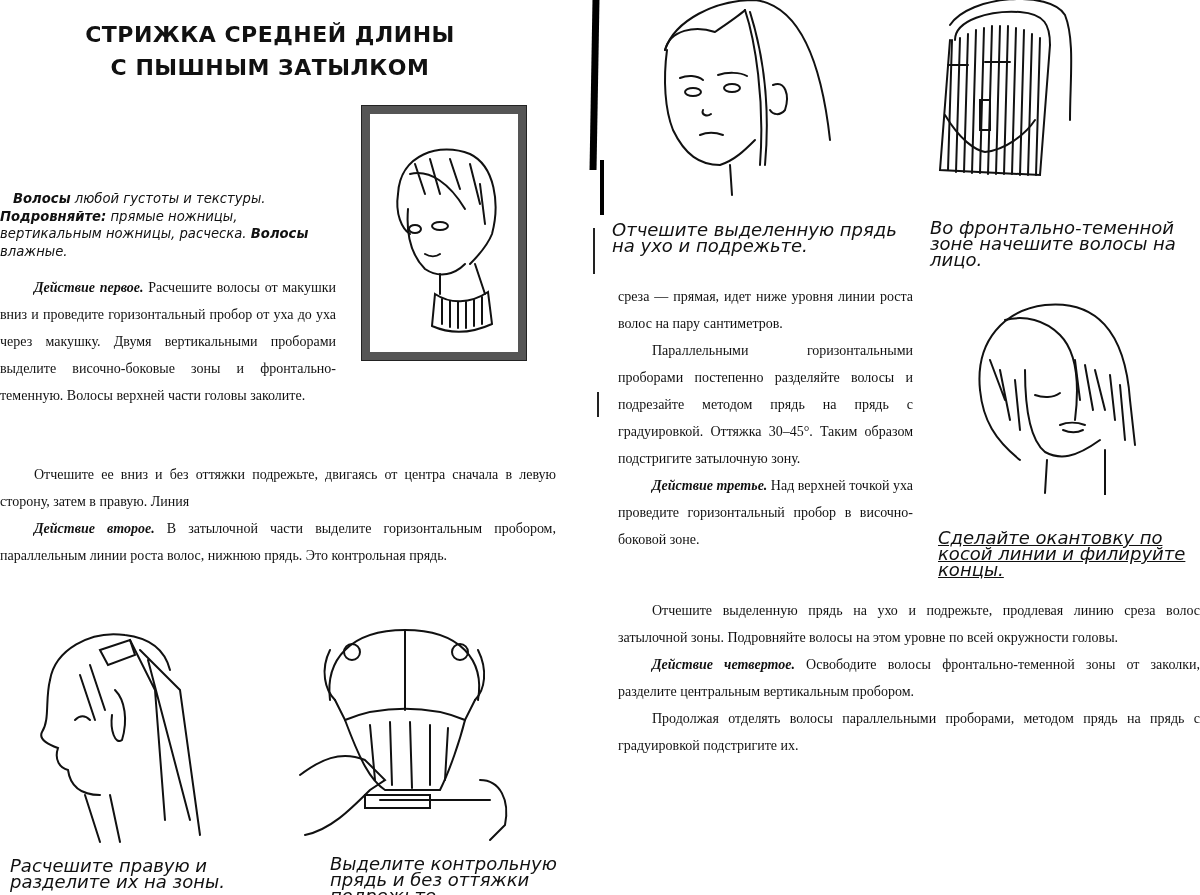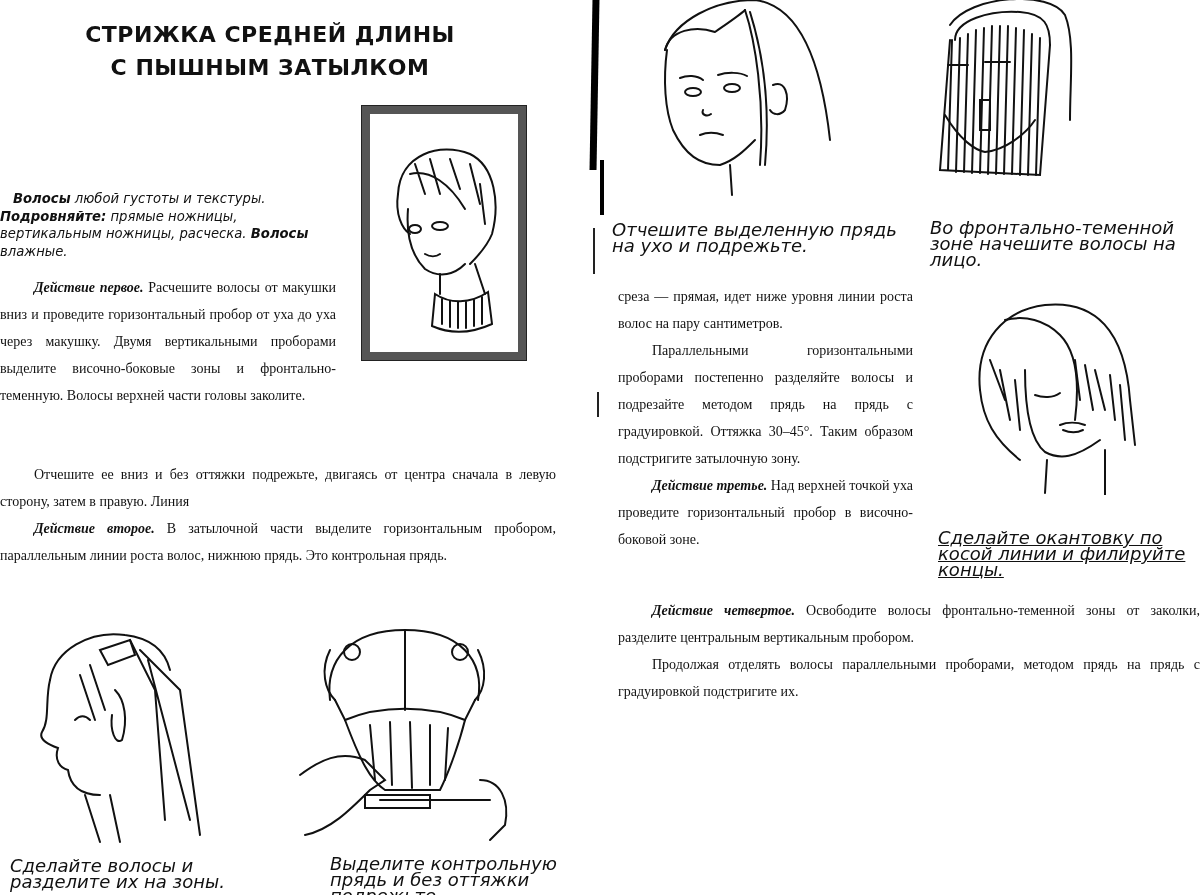--- a/index.html
+++ b/index.html
@@ -81,21 +81,21 @@
 <svg class="illus" style="left:30px; top:620px;" width="180" height="225" viewBox="0 0 180 225">
   <path d="M20 60 C25 30 60 10 95 15 C120 18 135 30 140 50"></path>
   <path d="M100 20 L125 70 L135 200 M110 30 L150 70 L170 215 M118 40 L160 200" stroke-width="1.5"></path>
   <path d="M70 30 L100 20 L105 35 L78 45 Z"></path>
   <path d="M85 70 C95 80 98 100 92 120 C85 125 80 110 82 95" stroke-width="2"></path>
   <path d="M20 60 C15 80 20 100 12 112 C8 120 20 125 28 128 C24 140 30 148 38 150 C40 165 50 175 70 175"></path>
   <path d="M45 100 C50 95 55 95 60 100"></path>
   <path d="M80 175 L90 222 M55 175 L70 222"></path>
   <path d="M60 45 L75 90 M50 55 L65 100" stroke-width="1.2"></path>
 </svg>
-<div class="abs cap" style="left:10px; top:858px; width:262px;">Сделайте волосы и разделите их на зоны.</div>
+<div class="abs cap" style="left:10px; top:858px; width:262px;">Расчешите правую и разделите их на зоны.</div>
 
 <svg class="illus" style="left:290px; top:610px;" width="230" height="240" viewBox="0 0 230 240">
   <path d="M40 90 C35 50 60 20 115 20 C170 20 195 50 188 90"></path>
   <path d="M115 20 L115 100" stroke-width="1.5"></path>
   <path d="M40 40 C30 60 35 80 45 90 M188 40 C198 60 195 80 185 90"></path>
   <circle cx="62" cy="42" r="8"></circle>
   <circle cx="170" cy="42" r="8"></circle>
   <path d="M45 90 L55 110 C90 95 140 95 175 110 L185 90"></path>
   <path d="M55 110 C70 150 80 170 95 180 L150 180 C160 160 170 130 175 110"></path>
   <path d="M80 115 L85 170 M100 112 L102 175 M120 112 L122 178 M140 115 L140 175 M158 118 L155 170" stroke-width="1.2"></path>
@@ -147,17 +147,18 @@
   <path d="M15 100 C18 130 30 150 55 170 M25 70 L40 110 M35 80 L45 130 M50 90 L55 140" stroke-width="1.5"></path>
   <path d="M110 70 L115 110 M120 75 L128 120 M130 80 L140 120 M145 85 L150 130 M155 95 L160 150" stroke-width="2"></path>
   <path d="M60 80 C60 120 65 150 80 162 C95 170 110 168 135 150"></path>
   <path d="M70 105 C78 108 88 108 95 103"></path>
   <path d="M95 135 C102 132 112 132 120 135 M98 140 C105 143 112 143 118 140"></path>
   <path d="M82 170 L80 203 M140 160 L140 205"></path>
 </svg>
 <div class="abs cap" style="left:938px; top:530px; width:262px;text-decoration:underline;">Сделайте окантовку по косой линии и филируйте концы.</div>
 
 <div class="abs body p-right-2">
+  <p class="ind">Отчешите выделенную прядь на ухо и подрежьте, продлевая линию среза волос затылочной зоны. Подровняйте волосы на этом уровне по всей окружности головы.</p>
   <p class="ind">
     <span class="lead">Действие четвертое.</span><span> Освободите волосы фронтально-теменной зоны от заколки, разделите центральным вертикальным пробором.</span>
   </p>
   <p class="ind">Продолжая отделять волосы параллельными проборами, методом прядь на прядь с градуировкой подстригите их.</p>
 </div>
 
 </body></html>

